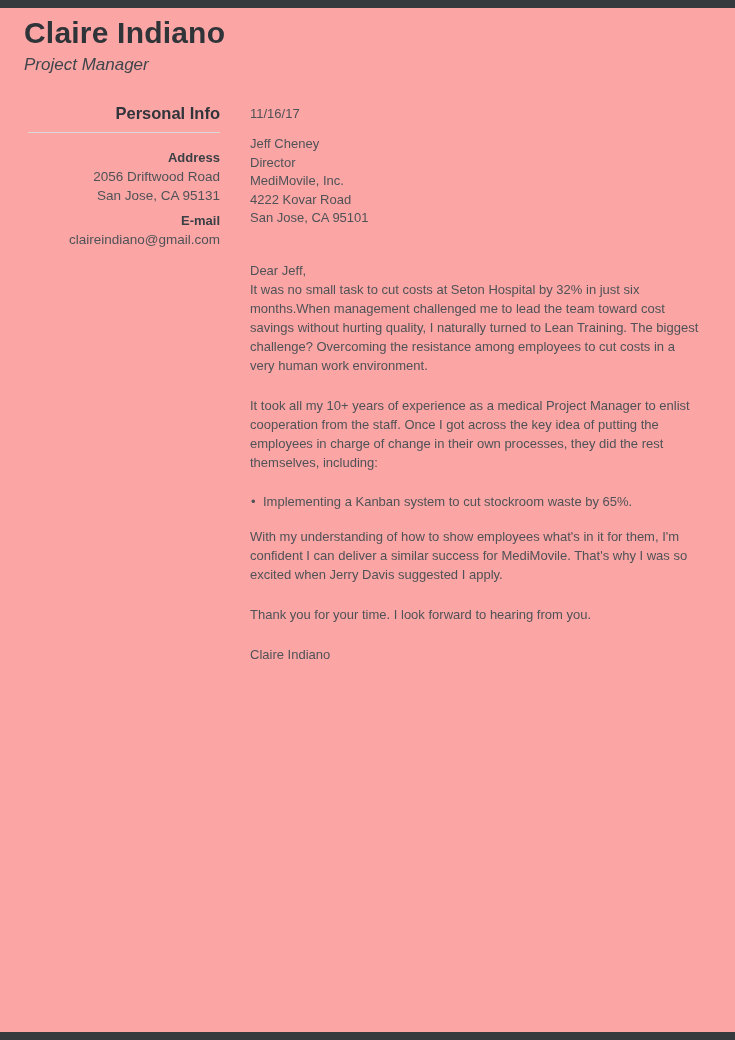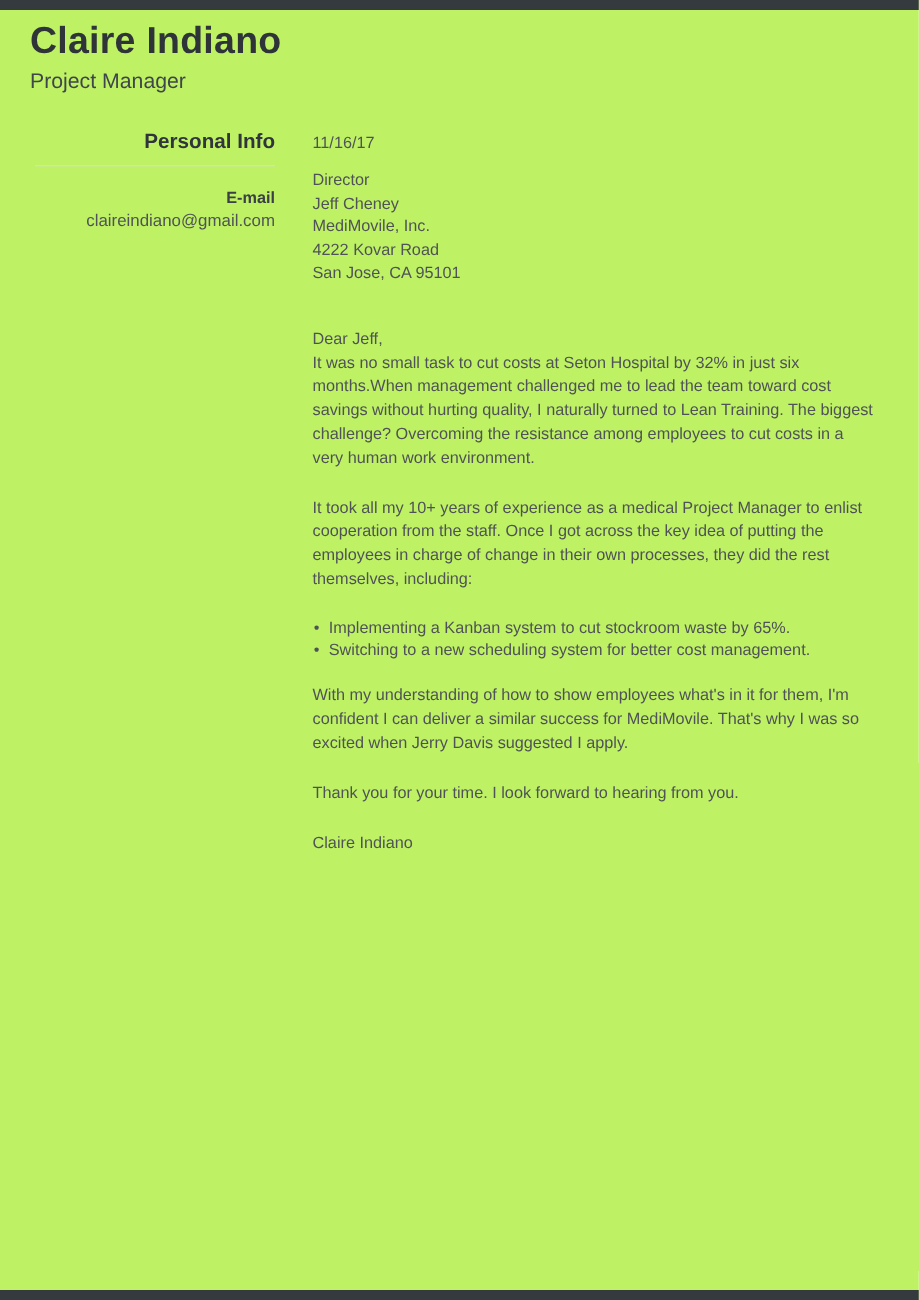--- a/index.html
+++ b/index.html
@@ -5,38 +5,38 @@
   * { margin: 0; padding: 0; box-sizing: border-box; }
   html, body { background: #ffffff; }
   body {
     width: 735px; height: 1040px;
     font-family: "Liberation Sans", sans-serif;
     position: relative;
     overflow: hidden;
   }
   .page {
     width: 735px; height: 1040px;
-    background: #bef264;
+    background: #fca5a5;
     position: relative;
   }
   .accent-bar {
     position: absolute; left: 0; width: 100%; height: 8px;
     background: #343a3d;
   }
   .accent-bar.top { top: 0; }
   .accent-bar.bottom { bottom: 0; }
 
   header.letterhead { padding: 17px 24px 0 24px; }
   .applicant-name {
     font-size: 30px; line-height: 32px; font-weight: bold;
     color: #2e3438; letter-spacing: 0.2px;
   }
   .applicant-job-title {
     margin-top: 6px;
-    font-size: 17px; line-height: 20px; 
+    font-size: 17px; line-height: 20px; font-style: italic;
     color: #3f464b;
   }
 
   .content {
     display: flex;
     margin-top: 29px;
   }
 
   aside.sidebar {
     width: 220px;
@@ -96,47 +96,51 @@
   <header class="letterhead">
     <h1 class="applicant-name">Claire Indiano</h1>
     <div class="applicant-job-title">Project Manager</div>
   </header>
 
   <div class="content">
 
     <aside class="sidebar">
       <h2 class="sidebar-heading">Personal Info</h2>
 
+      <div class="field">
+        <div class="label">Address</div>
+        <div class="value">2056 Driftwood Road</div>
+        <div class="value">San Jose, CA 95131</div>
+      </div>
 
 
       <div class="field">
         <div class="label">E-mail</div>
         <div class="value">claireindiano@gmail.com</div>
       </div>
     </aside>
 
     <main class="letter">
       <div class="date">11/16/17</div>
 
       <div class="recipient">
+        <div>Jeff Cheney</div>
         <div>Director</div>
-        <div>Jeff Cheney</div>
         <div>MediMovile, Inc.</div>
         <div>4222 Kovar Road</div>
         <div>San Jose, CA 95101</div>
       </div>
 
       <p class="salutation">Dear Jeff,</p>
 
       <p class="para">It was no small task to cut costs at Seton Hospital by 32% in just six months.When management challenged me to lead the team toward cost savings without hurting quality, I naturally turned to Lean Training. The biggest challenge? Overcoming the resistance among employees to cut costs in a very human work environment.</p>
       <p class="para">It took all my 10+ years of experience as a medical Project Manager to enlist cooperation from the staff. Once I got across the key idea of putting the employees in charge of change in their own processes, they did the rest themselves, including:</p>
 
       <ul class="achievements">
         <li>Implementing a Kanban system to cut stockroom waste by 65%.</li>
-        <li>Switching to a new scheduling system for better cost management.</li>
       </ul>
 
       <p class="para">With my understanding of how to show employees what's in it for them, I'm confident I can deliver a similar success for MediMovile. That's why I was so excited when Jerry Davis suggested I apply.</p>
       <p class="para">Thank you for your time. I look forward to hearing from you.</p>
 
       <div class="signature">Claire Indiano</div>
     </main>
 
   </div>
 

